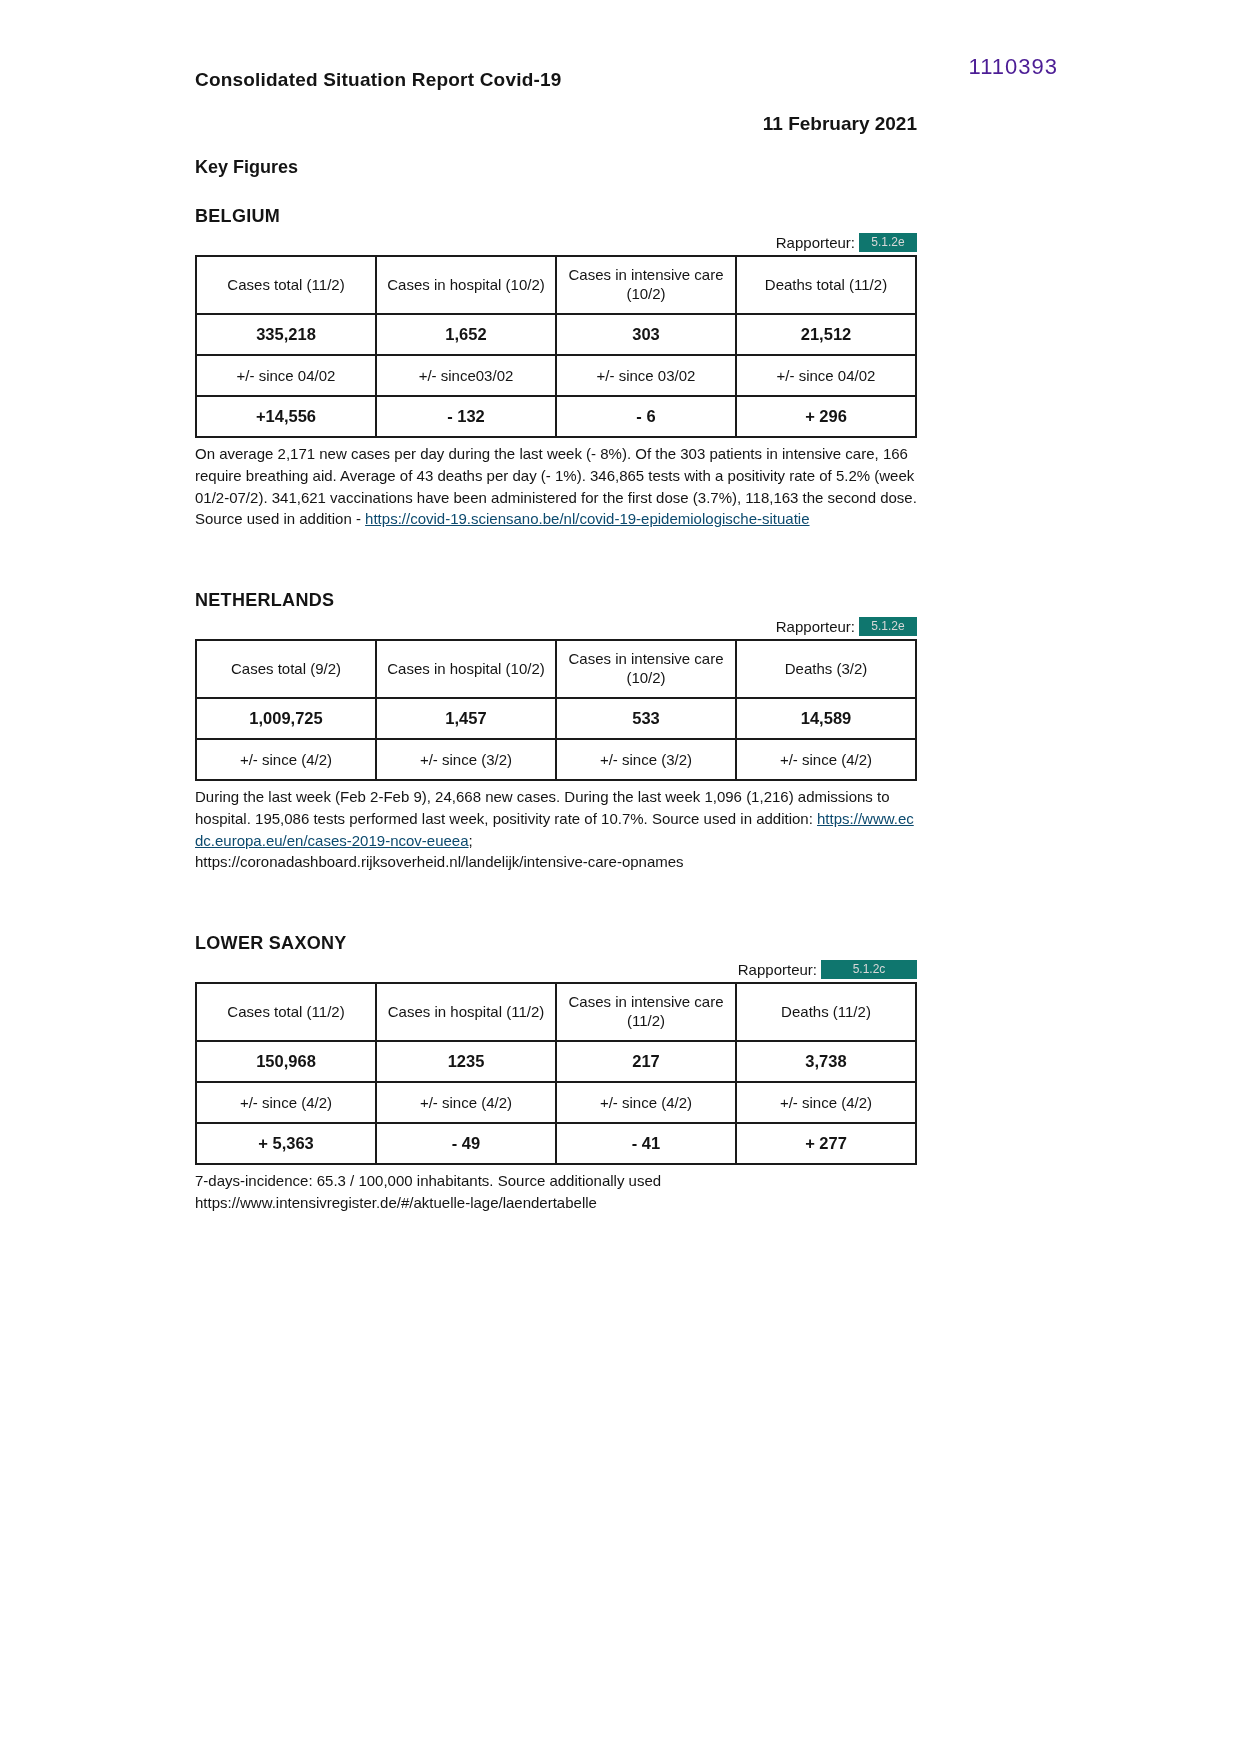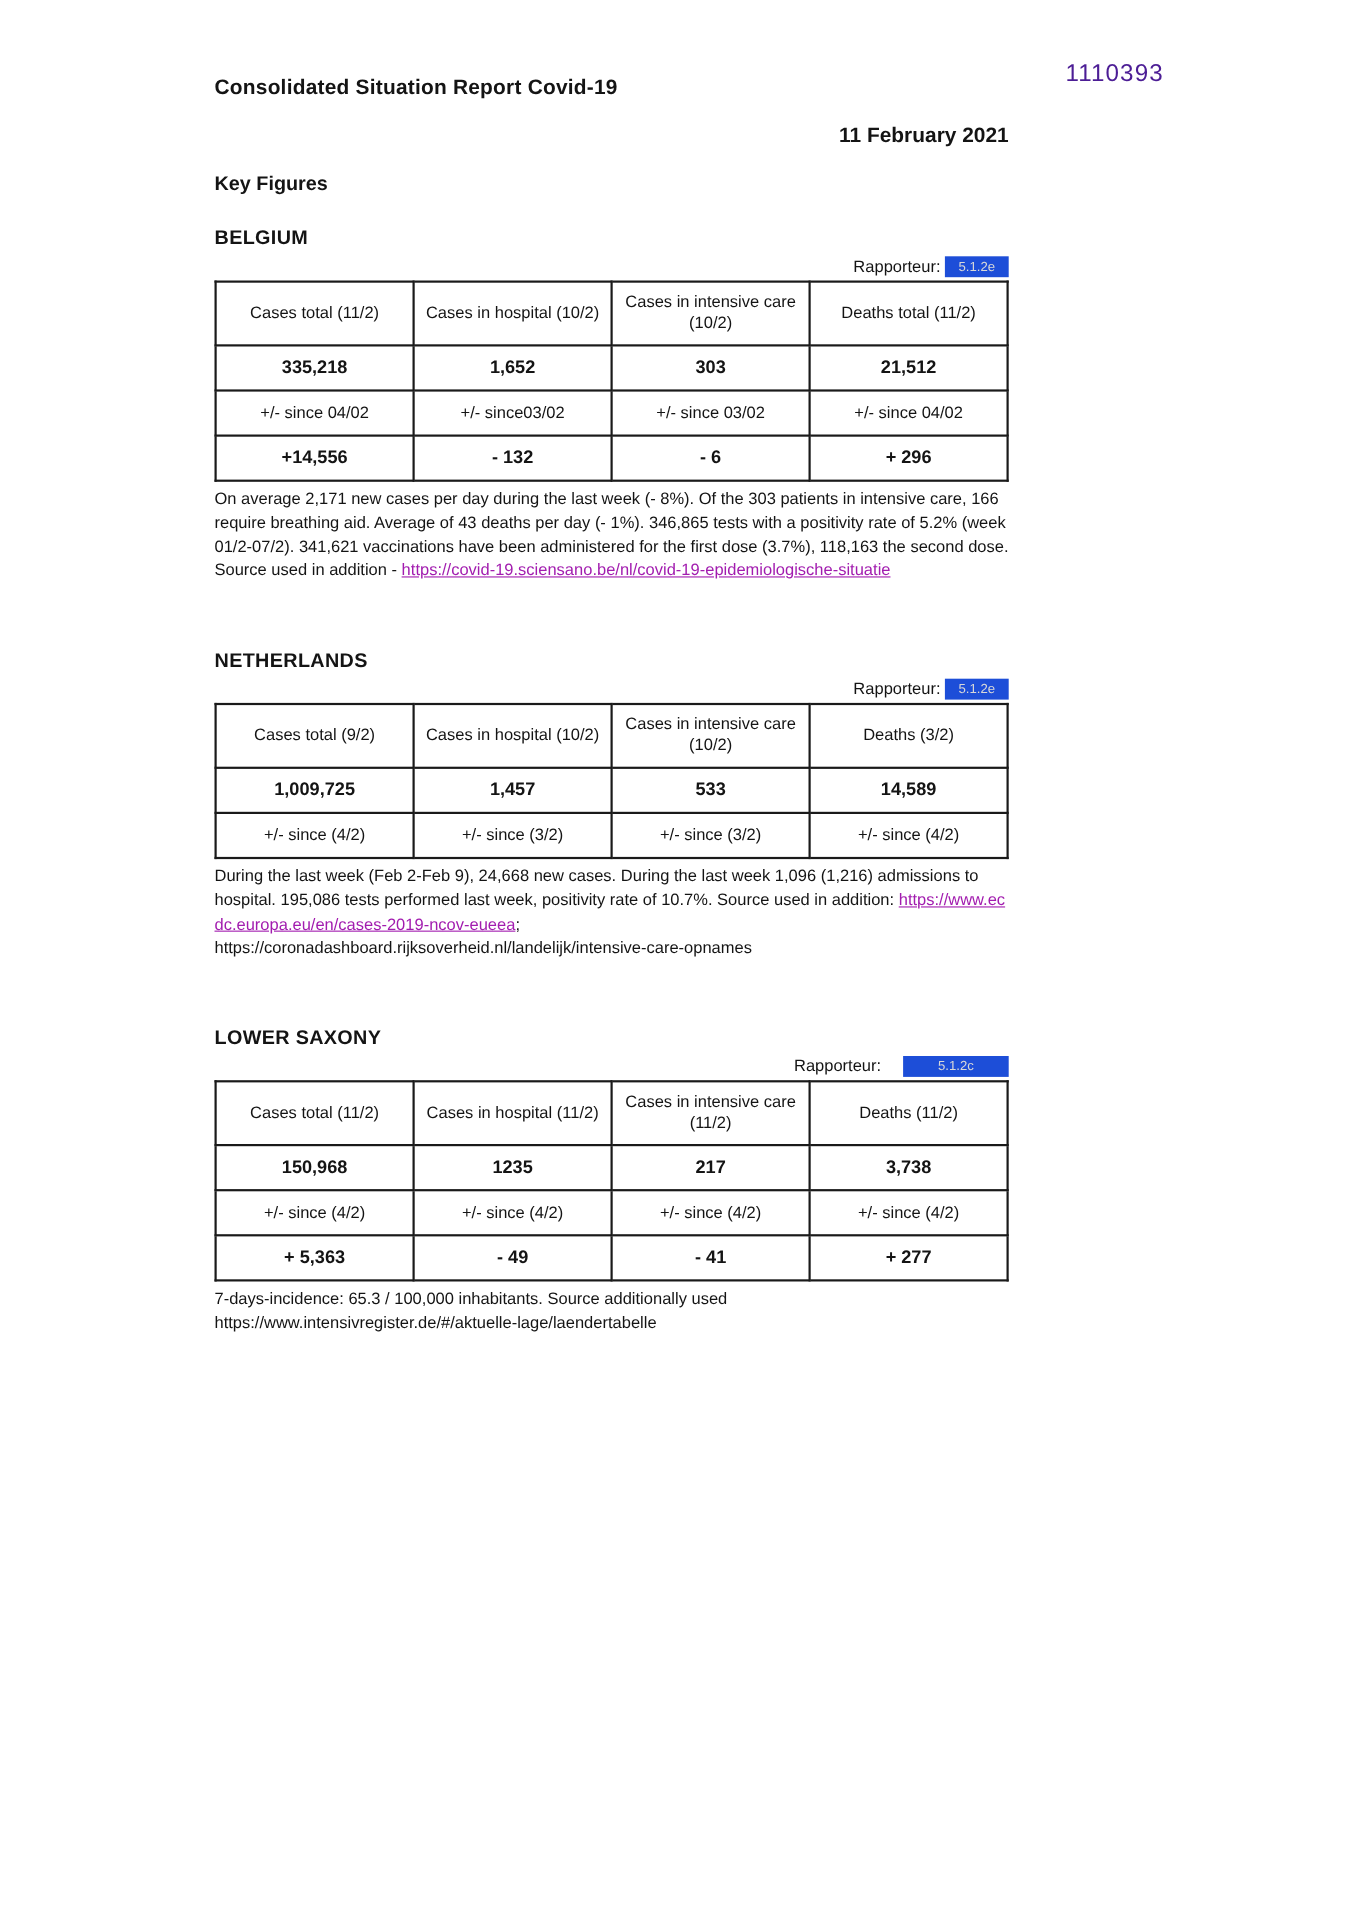--- a/index.html
+++ b/index.html
@@ -57,26 +57,26 @@
     display: flex;
     justify-content: flex-end;
     align-items: center;
     gap: 4px;
     font-size: 15px;
   }
   .redaction {
     display: inline-block;
     min-width: 58px;
     padding: 2px 8px 3px 8px;
-    background: #1d4ed8;
+    background: #0f766e;
     color: #d8d8d8;
     font-size: 12px;
     text-align: center;
   }
-  .redaction.wide { min-width: 96px; margin-left: 16px; }
+  .redaction.wide { min-width: 96px; }
   table.kf {
     width: 100%;
     border-collapse: collapse;
     table-layout: fixed;
   }
   table.kf td {
     border: 2px solid #1a1a1a;
     text-align: center;
     vertical-align: middle;
     padding: 4px 10px;
@@ -84,21 +84,21 @@
   table.kf tr.hdr td { height: 58px; font-size: 15px; line-height: 1.25; }
   table.kf tr.val td { height: 41px; font-size: 16.5px; font-weight: bold; }
   table.kf tr.since td { height: 41px; font-size: 15px; border-radius: 19px; }
   .note {
     margin-top: 5px;
     font-size: 15px;
     line-height: 1.45;
     color: #141414;
   }
   .doclink {
-    color: #a21caf;
+    color: #0c4a6e;
     text-decoration: underline;
     word-break: break-all;
   }
   .note .line2 { display: block; }
   .note .line2:empty { display: none; }
   .doclink:empty { display: none; }
 </style>
 </head>
 <body>
 

